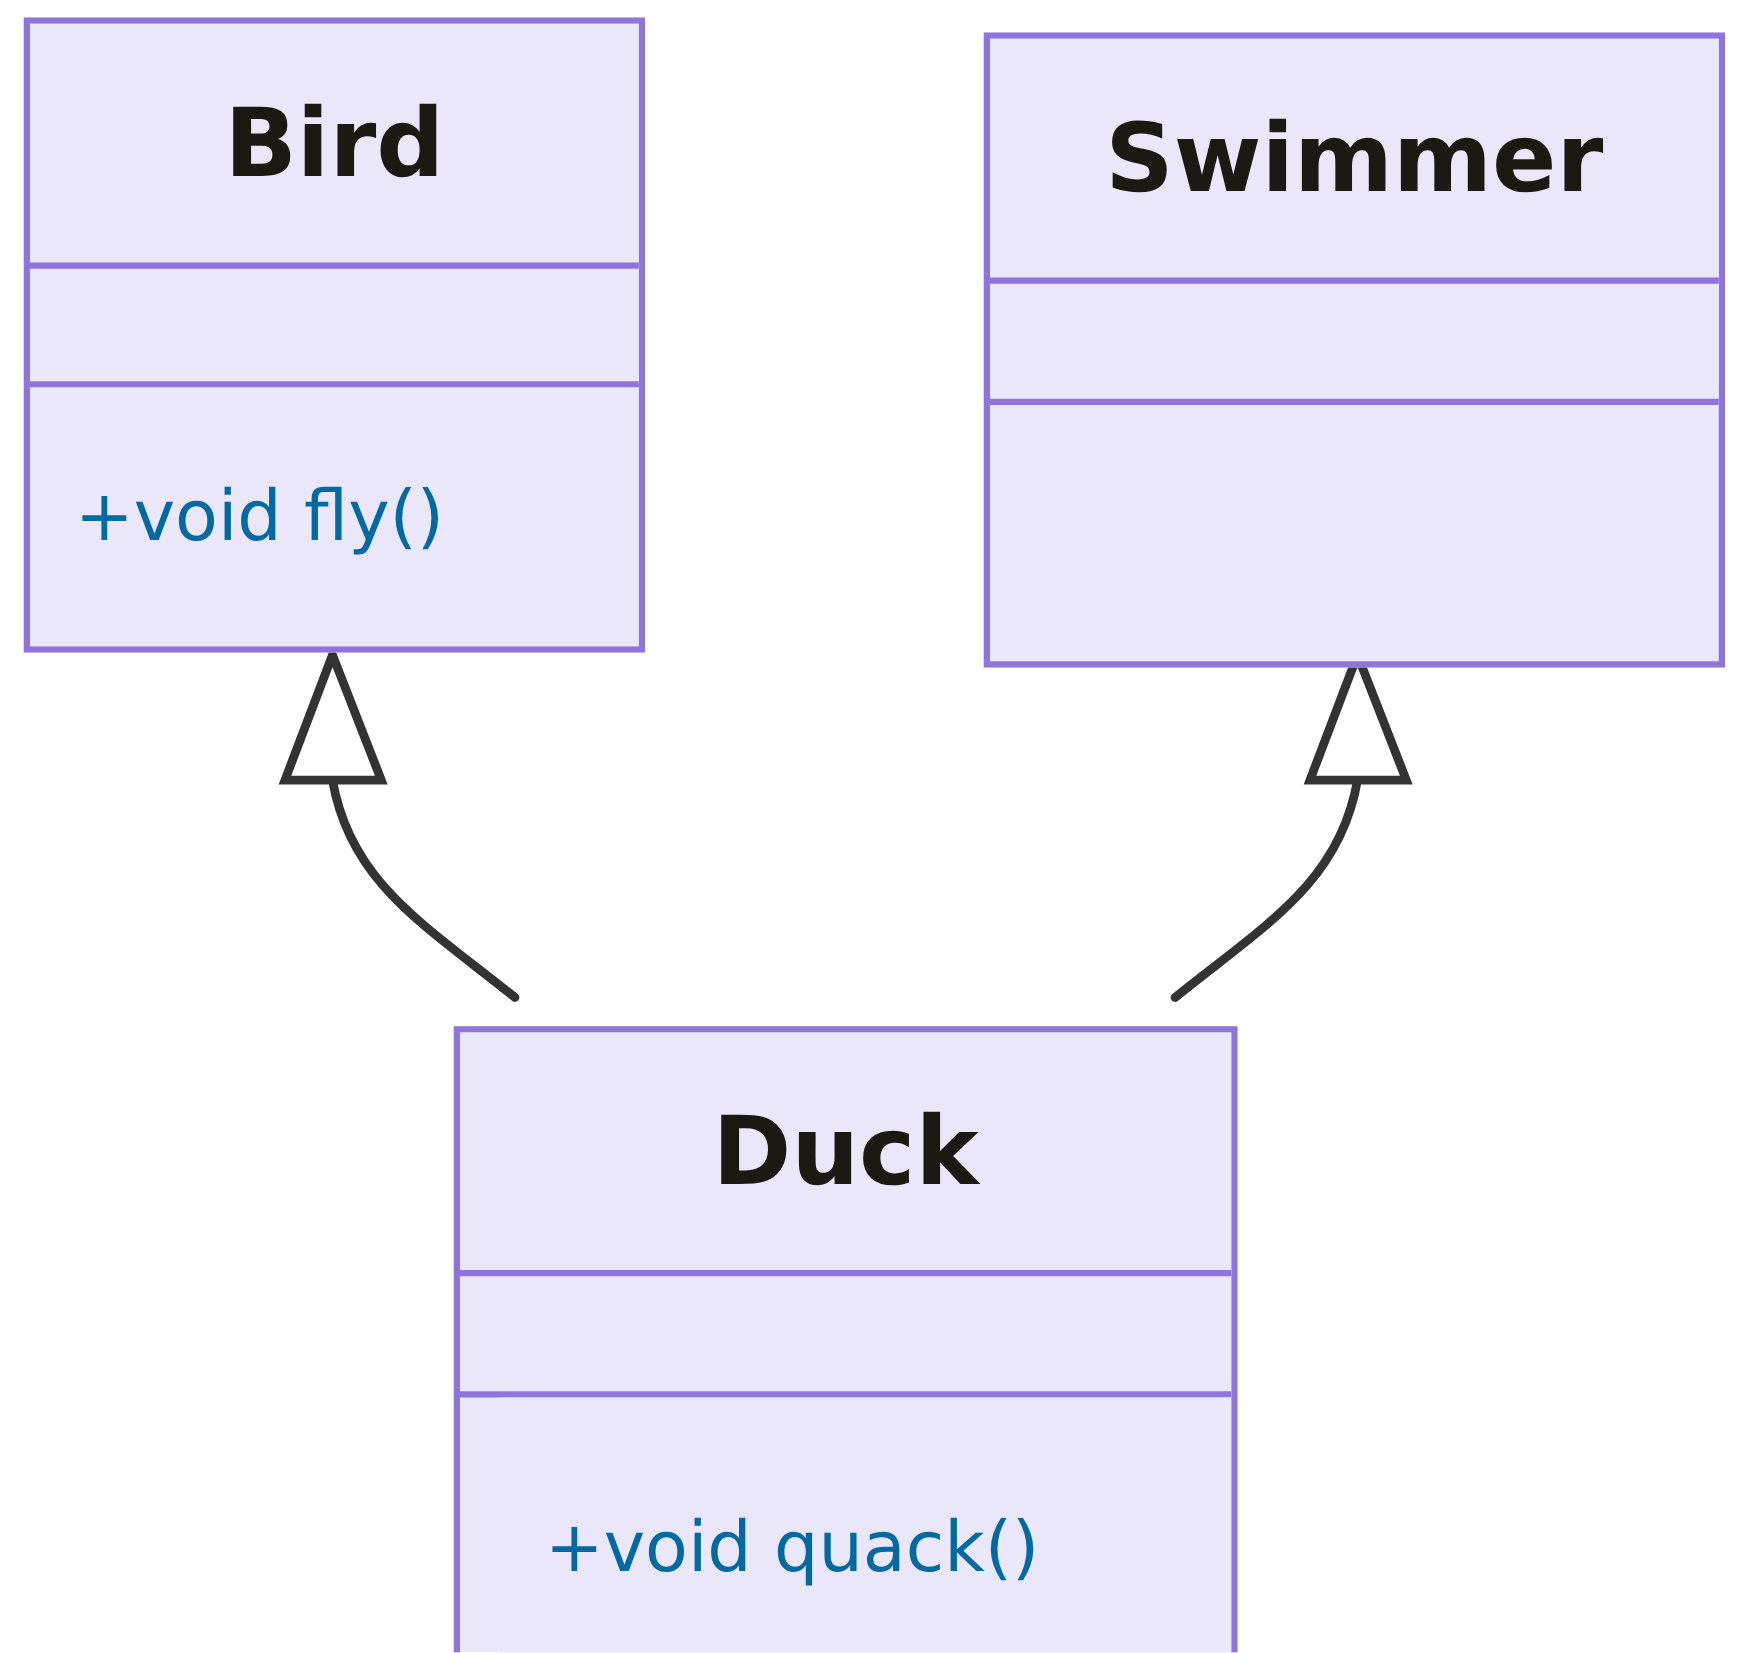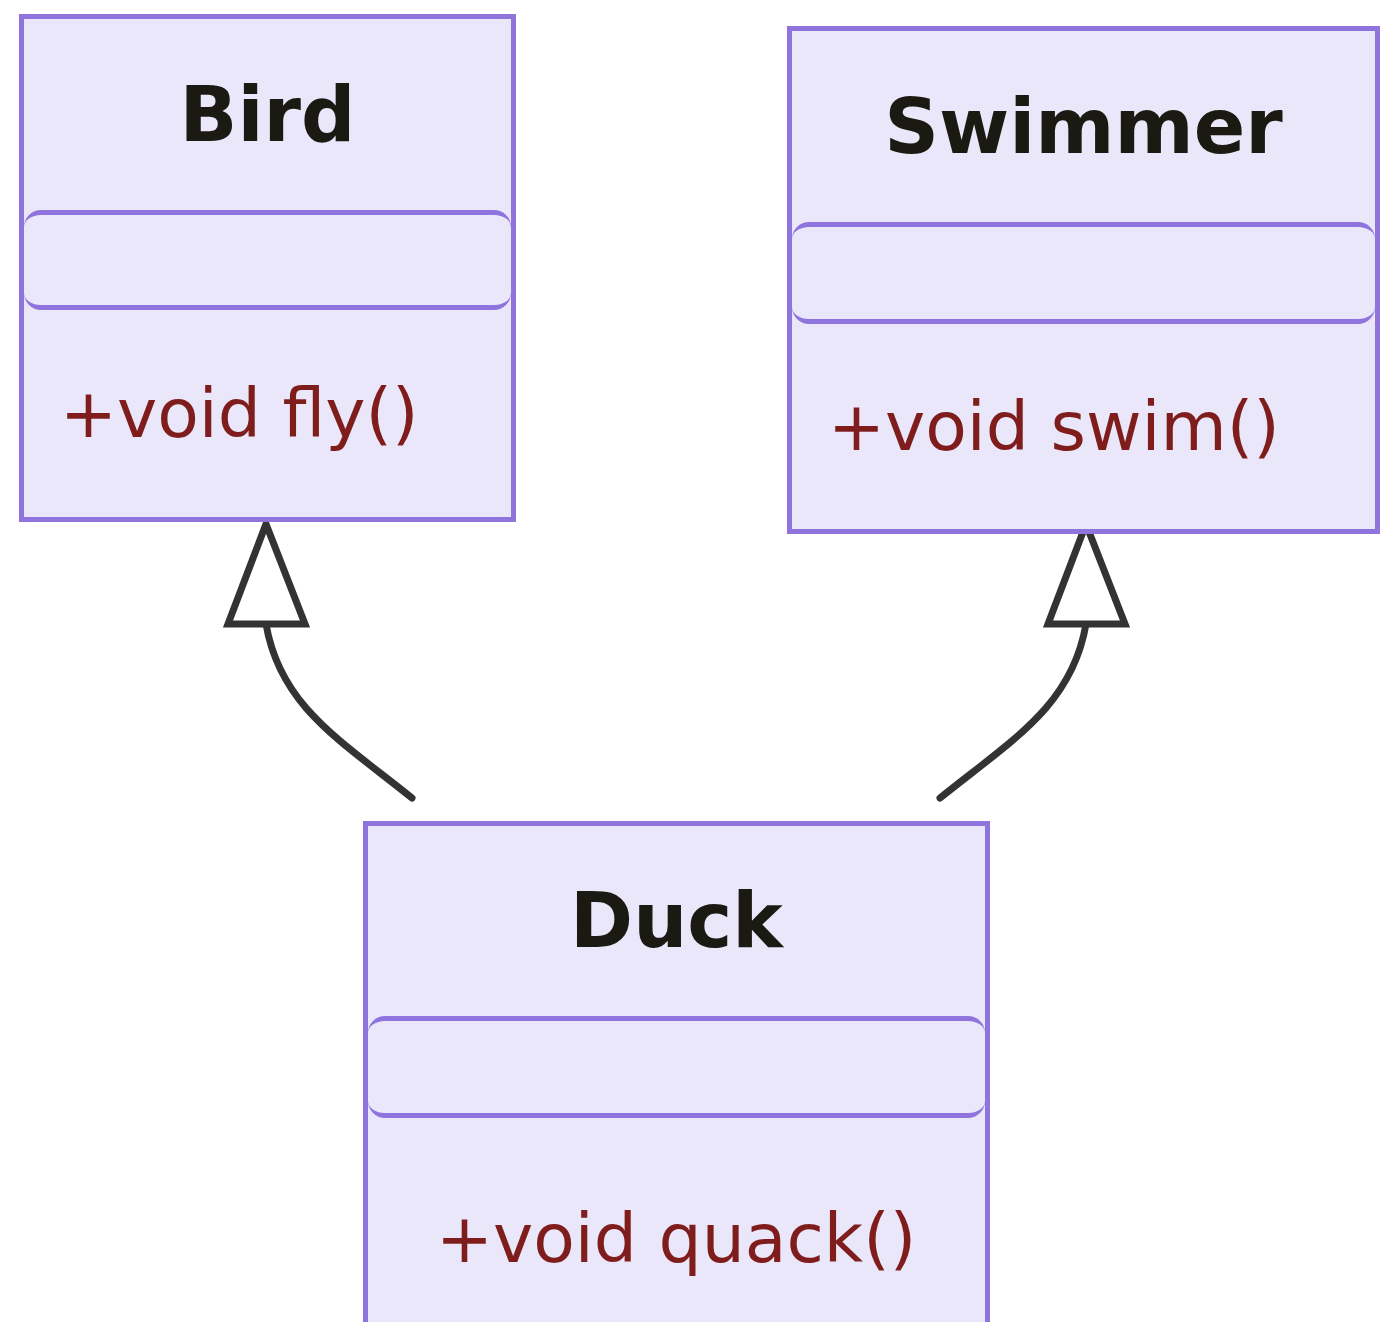--- a/index.html
+++ b/index.html
@@ -32,21 +32,20 @@
     border: 5px solid #8e74dc;
     display: flex;
     flex-direction: column;
   }
   .uml-section {
     box-sizing: border-box;
     background: #eae7fa;
     display: flex;
     align-items: center;
     overflow: hidden;
-    border-radius: 17px;
   }
   .uml-section.name-section {
     justify-content: center;
   }
   .uml-section.attr-section {
     border-top: 5px solid #8e74dc;
     border-bottom: 5px solid #8e74dc;
   }
   .uml-section.method-section {
     justify-content: flex-start;
@@ -56,22 +55,22 @@
     font-weight: bold;
     font-size: 76px;
     color: #1a1a12;
     line-height: 1;
     letter-spacing: 0px;
     white-space: nowrap;
   }
   .member-text {
     font-family: "DejaVu Sans", sans-serif;
     font-weight: normal;
-    font-size: 68px;
-    color: #7f1d1d;
+    font-size: 56px;
+    color: #0369a1;
     line-height: 1;
     white-space: nowrap;
     padding-left: 36px;
   }
   .attr-empty {
     width: 100%;
     height: 100%;
   }
 
   
@@ -121,23 +120,20 @@
     </div>
   </div>
 
   <div class="uml-class" id="class-swimmer">
     <div class="uml-section name-section">
       <span class="class-name">Swimmer</span>
     </div>
     <div class="uml-section attr-section">
       <div class="attr-empty"></div>
     </div>
-    <div class="uml-section method-section">
-      <span class="member-text">+void swim()</span>
-    </div>
   </div>
 
   <div class="uml-class" id="class-duck">
     <div class="uml-section name-section">
       <span class="class-name">Duck</span>
     </div>
     <div class="uml-section attr-section">
       <div class="attr-empty"></div>
     </div>
     <div class="uml-section method-section">

